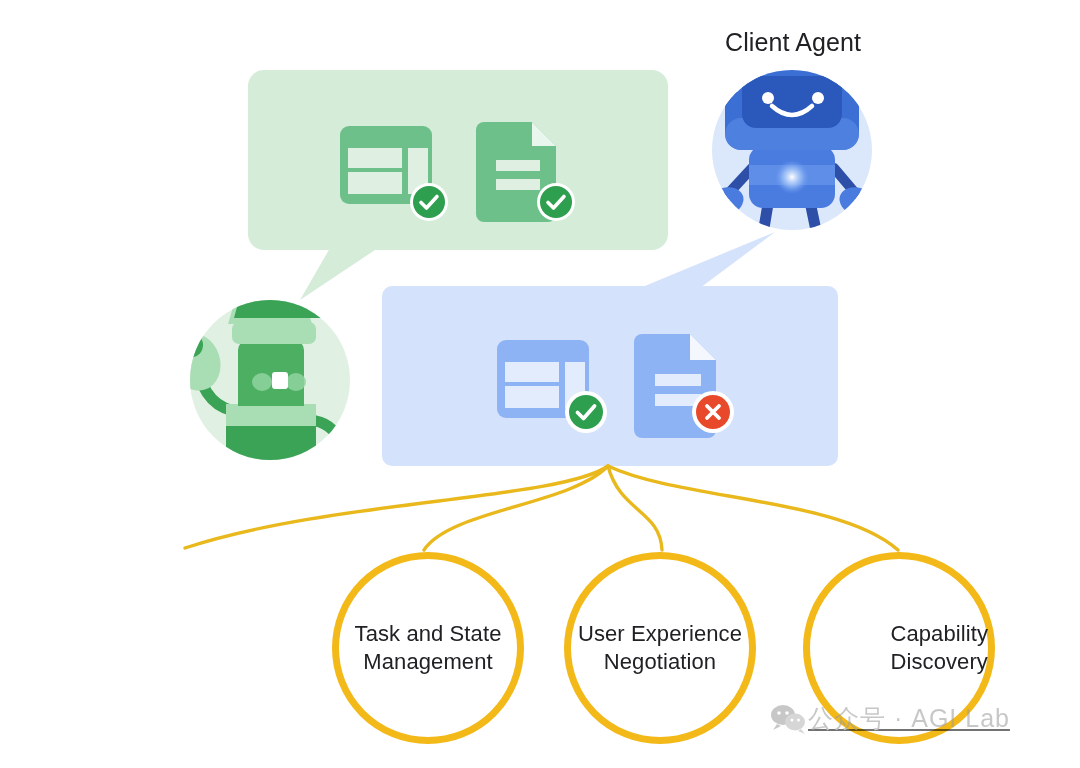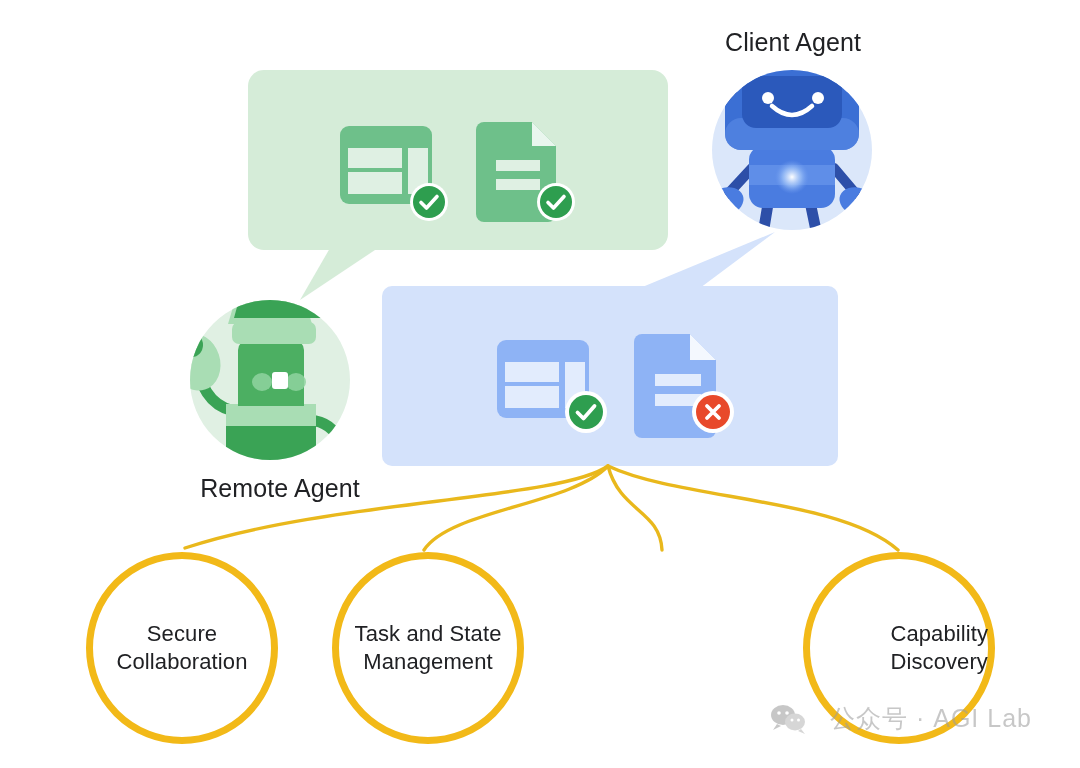--- a/index.html
+++ b/index.html
@@ -41,22 +41,23 @@
     letter-spacing:.1px;
   }
   #circle-0{left:86px;top:552px;}
   #circle-1{left:332px;top:552px;}
   #circle-2{left:564px;top:552px;}
   #circle-3{left:803px;top:552px;justify-content:flex-end;}
 
   
   #watermark{
     position:absolute;left:770px;top:702px;
-    display:flex;align-items:center;gap:24px;
+    display:flex;align-items:center;gap:2px;
     opacity:.55;
+    text-decoration:underline;
   }
   #watermark .wm-text{
     font-size:25px;color:#9b9b9b;letter-spacing:1px;white-space:nowrap;
   }
 </style>
 </head>
 <body>
 
 <div id="stage">
 
@@ -196,29 +197,28 @@
 
     <g fill="none" stroke="#e9b81c" stroke-width="3.4" stroke-linecap="round">
       <path d="M608 466 C 560 500, 330 500, 185 548"></path>
       <path d="M608 466 C 570 505, 450 510, 424 550"></path>
       <path d="M608 466 C 620 512, 660 510, 662 550"></path>
       <path d="M608 466 C 680 500, 840 498, 898 550"></path>
     </g>
   </svg>
 
   <div class="agent-label" id="client-agent-label">Client Agent</div>
-  <div class="agent-label" id="remote-agent-label">Remote Agent</div>
-
-  <div class="feature-circle" id="circle-0">
-    <span class="feature-text">Secure
-Collaboration</span>
-  </div>
+
   <div class="feature-circle" id="circle-1">
     <span class="feature-text">Task and State
 Management</span>
+  </div>
+  <div class="feature-circle" id="circle-2">
+    <span class="feature-text">User Experience
+Negotiation</span>
   </div>
   <div class="feature-circle" id="circle-3">
     <span class="feature-text">Capability
 Discovery</span>
   </div>
 
   <div id="watermark">
     <svg width="36" height="30" viewBox="0 0 36 30">
       <ellipse cx="13" cy="11" rx="12" ry="10" fill="#9b9b9b"></ellipse>
       <path d="M7 20 l-4 6 l8 -4 z" fill="#9b9b9b"></path>

